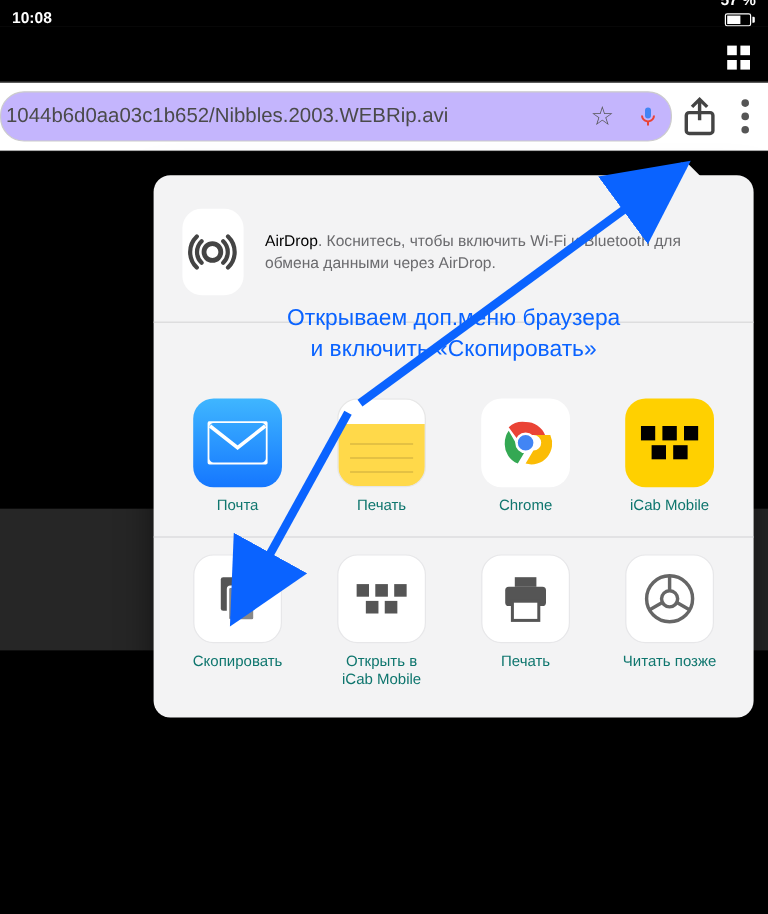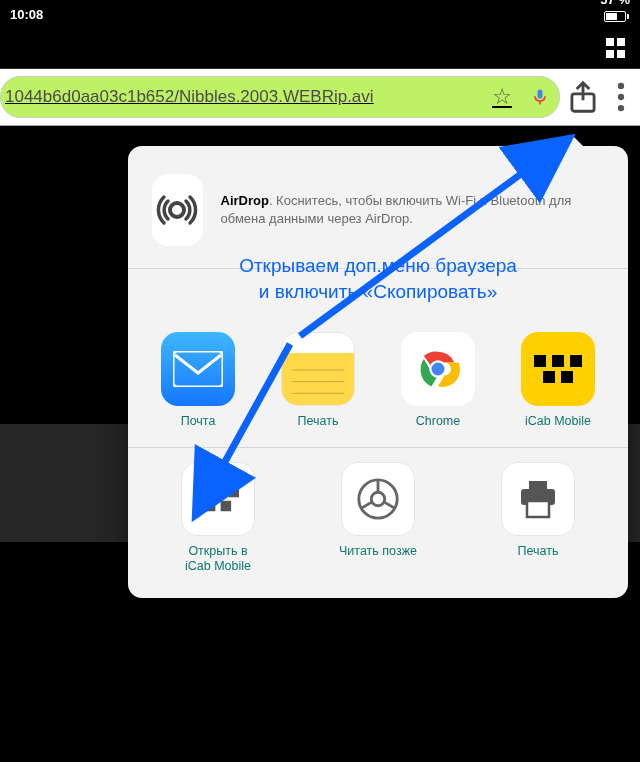--- a/index.html
+++ b/index.html
@@ -6,35 +6,35 @@
   html, body { width: 640px; height: 762px; font-family: -apple-system, Helvetica, Arial, sans-serif; background:#222; overflow:hidden; }
   .status-bar { height:22px; background:#000; color:#fff; display:flex; align-items:flex-end; justify-content:space-between; padding:0 10px; font-size:13px; font-weight:600; }
   .status-right { display:flex; align-items:center; gap:4px;flex-direction:column; }
   .battery { width:22px; height:11px; border:1.5px solid #fff; border-radius:2px; position:relative; }
   .battery::after { content:""; position:absolute; right:-4px; top:2px; width:2px; height:5px; background:#fff; border-radius:0 1px 1px 0; }
   .battery-fill { position:absolute; left:1px; top:1px; bottom:1px; width:55%; background:#fff; }
   .top-spacer { height:46px; background:#000; position:relative; }
   .tabs-icon { position:absolute; right:14px; top:16px; display:flex; flex-wrap:wrap; width:20px; height:20px; gap:3px; }
   .tabs-icon span { width:8px; height:8px; background:#fff; }
   .toolbar { height:58px; background:#fff; display:flex; align-items:center; border-bottom:1px solid #aaa; border-top:1px solid #333;}
-  .omnibox { flex:1; height:42px; background:#bef264; border:1px solid #ccc; border-radius:20px; display:flex; align-items:center; overflow:hidden; margin-right:4px;text-decoration:underline; }
+  .omnibox { flex:1; height:42px; background:#c4b5fd; border:1px solid #ccc; border-radius:20px; display:flex; align-items:center; overflow:hidden; margin-right:4px; }
   .url { flex:1; font-size:17px; color:#4a4a4a; white-space:nowrap; padding-left:4px; }
   .tool-btn { width:38px; height:42px; display:flex; align-items:center; justify-content:center; }
   .star { font-size:22px; color:#555; }
   .mic svg { width:20px; height:20px; }
   .content { position:relative; height:636px; background:#262626; }
   .letterbox-top { position:absolute; left:0; right:0; top:0; height:298px; background:#000; }
   .letterbox-bot { position:absolute; left:0; right:0; bottom:0; height:220px; background:#000; }
   .midstrip { position:absolute; left:0; right:0; top:298px; height:118px; background:#262626; }
   .popover { position:absolute; top:20px; left:128px; width:500px; background:#f3f3f4; border-radius:14px; box-shadow:0 8px 28px rgba(0,0,0,0.5); }
   .popover::before { content:""; position:absolute; top:-10px; right:44px; border-left:11px solid transparent; border-right:11px solid transparent; border-bottom:11px solid #f3f3f4; }
   .airdrop-row { display:flex; align-items:center; padding:28px 24px 22px 24px; border-bottom:1px solid #d7d7d9; gap:18px; }
   .airdrop-icon { width:72px; height:72px; background:#fff; border-radius:16px; display:flex; align-items:center; justify-content:center; }
   .airdrop-text { font-size:13px; color:#6b6b6e; line-height:1.4; }
-  .airdrop-text b { color:#000; font-weight:700; }
+  .airdrop-text b { color:#000; font-weight:400; }
   .annotation { text-align:center; font-size:19px; color:#0a63ff; padding:2px 12px 14px; line-height:1.35; font-weight:500; margin-top:-18px; }
   .grid-row { display:flex; justify-content:space-around; padding:14px 10px 18px; border-bottom:1px solid #d7d7d9; }
   .grid-row:last-child { border-bottom:none; padding-bottom:24px; }
   .app-cell { width:110px; display:flex; flex-direction:column; align-items:center; gap:8px; }
   .app-icon { width:74px; height:74px; border-radius:17px; display:flex; align-items:center; justify-content:center; }
   .app-label { font-size:12.5px; color:#0f766e; text-align:center; line-height:1.2; white-space:pre-line; }
   .ic-mail { background:linear-gradient(#3fb6ff,#1577ff); }
   .ic-notes { background:linear-gradient(#fff 28%,#ffd94a 28%); border:1px solid #e6e6e6; }
   .ic-chrome { background:#fff; }
   .ic-icab { background:#ffd000; border-radius:17px; }
@@ -159,50 +159,59 @@
               <rect x="27" y="16" width="12" height="12" fill="#000"></rect>
             </svg>
         </div>
         <div class="app-label">iCab Mobile</div>
       </div>
     </div>
 
     <div class="grid-row">
       <div class="app-cell">
         <div class="app-icon ic-action">
+          <svg width="44" height="44" viewBox="0 0 44 44">
+              <rect x="8" y="4" width="22" height="28" rx="2" fill="#555"></rect>
+              <rect x="14" y="12" width="22" height="28" rx="2" fill="#888" stroke="#fff" stroke-width="2"></rect>
+            </svg>
+        </div>
+        <div class="app-label">Скопировать</div>
+      </div>
+      <div class="app-cell">
+        <div class="app-icon ic-action">
           <svg width="42" height="26" viewBox="0 0 48 28">
               <rect x="0" y="0" width="12" height="12" fill="#555"></rect>
               <rect x="18" y="0" width="12" height="12" fill="#555"></rect>
               <rect x="36" y="0" width="12" height="12" fill="#555"></rect>
               <rect x="9" y="16" width="12" height="12" fill="#555"></rect>
               <rect x="27" y="16" width="12" height="12" fill="#555"></rect>
             </svg>
         </div>
         <div class="app-label">Открыть в
 iCab Mobile</div>
       </div>
       <div class="app-cell">
         <div class="app-icon ic-action">
+          <svg width="46" height="44" viewBox="0 0 46 44" fill="#555">
+              <rect x="14" y="4" width="18" height="8"></rect>
+              <rect x="6" y="12" width="34" height="16" rx="3"></rect>
+              <rect x="12" y="24" width="22" height="16" fill="#fff" stroke="#555" stroke-width="2.5"></rect>
+            </svg>
+        </div>
+        <div class="app-label">Печать</div>
+      </div>
+      <div class="app-cell">
+        <div class="app-icon ic-action">
           <svg width="46" height="46" viewBox="0 0 48 48" fill="none" stroke="#666" stroke-width="3">
               <circle cx="24" cy="24" r="20"></circle>
               <circle cx="24" cy="24" r="7"></circle>
               <path d="M24 4v13M6 34l12-7M42 34l-12-7"></path>
             </svg>
         </div>
         <div class="app-label">Читать позже</div>
-      </div>
-      <div class="app-cell">
-        <div class="app-icon ic-action">
-          <svg width="46" height="44" viewBox="0 0 46 44" fill="#555">
-              <rect x="14" y="4" width="18" height="8"></rect>
-              <rect x="6" y="12" width="34" height="16" rx="3"></rect>
-              <rect x="12" y="24" width="22" height="16" fill="#fff" stroke="#555" stroke-width="2.5"></rect>
-            </svg>
-        </div>
-        <div class="app-label">Печать</div>
       </div>
     </div>
   </div>
 
   <svg class="arrow-svg" style="left:0;top:0;width:640px;height:636px">
     <defs>
       <marker id="ah" markerWidth="12" markerHeight="12" refX="9" refY="5" orient="auto">
         <path d="M0 0 L10 5 L0 10 z" fill="#0a63ff"></path>
       </marker>
     </defs>

